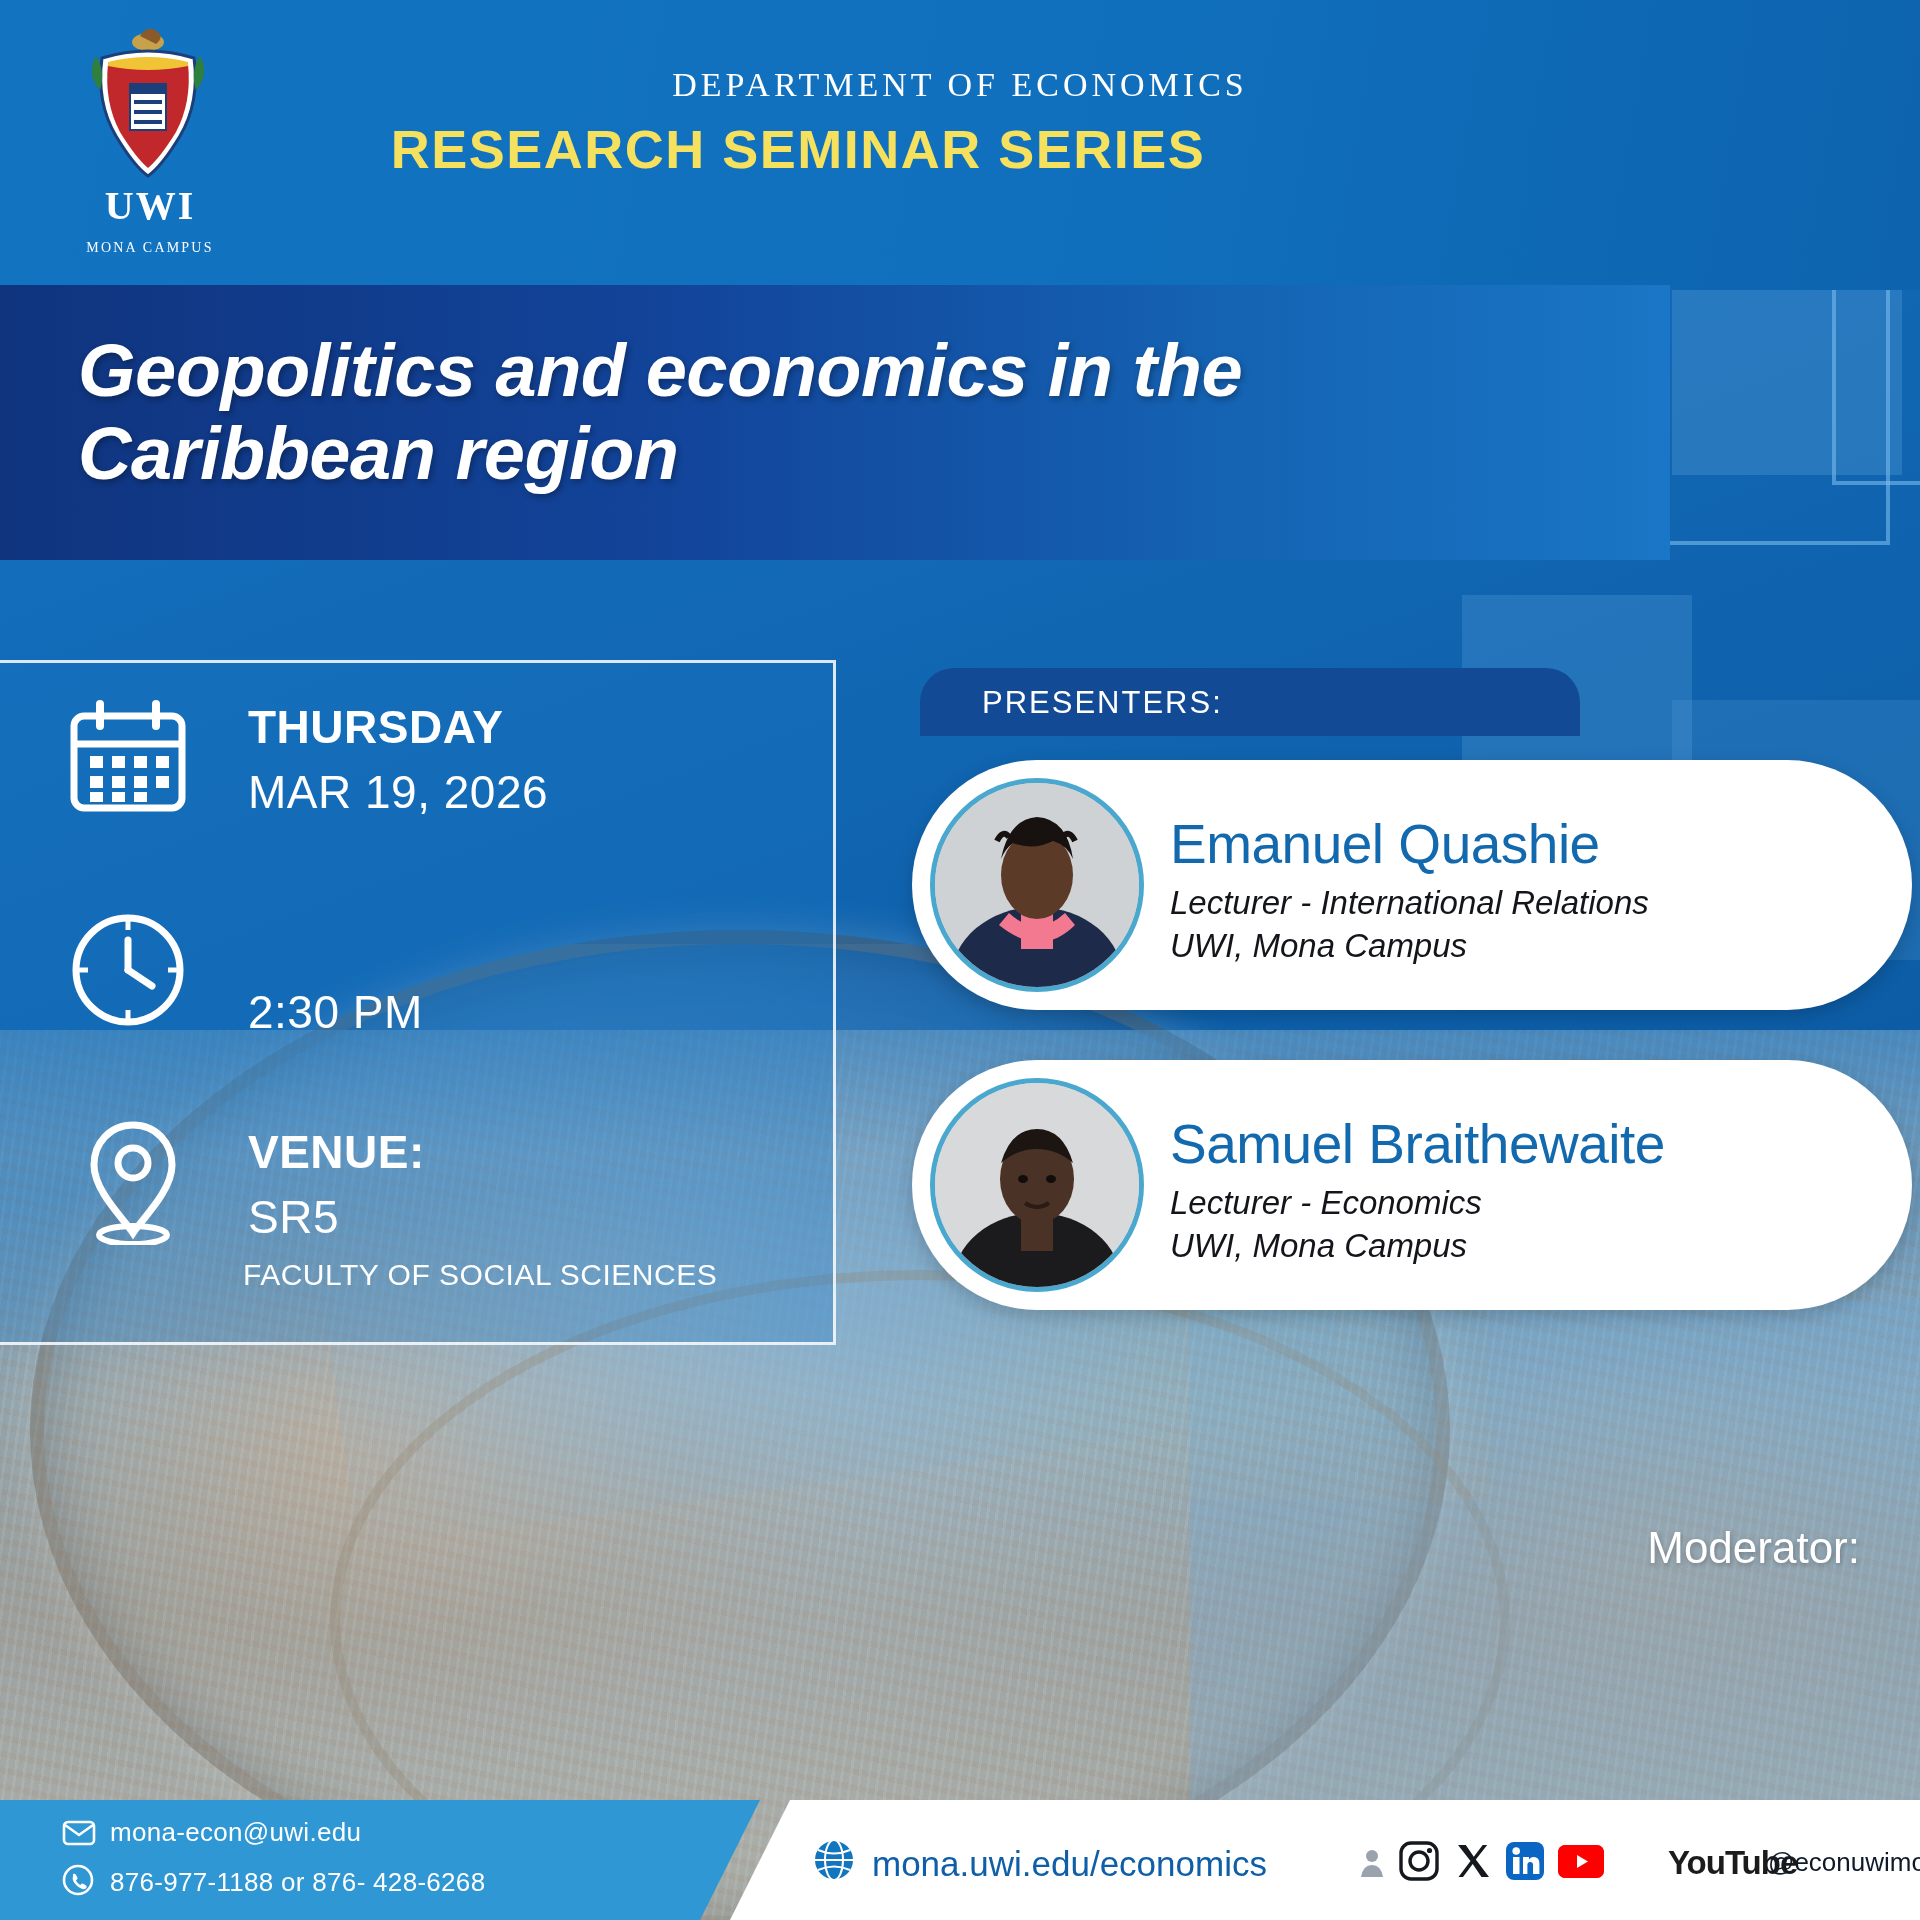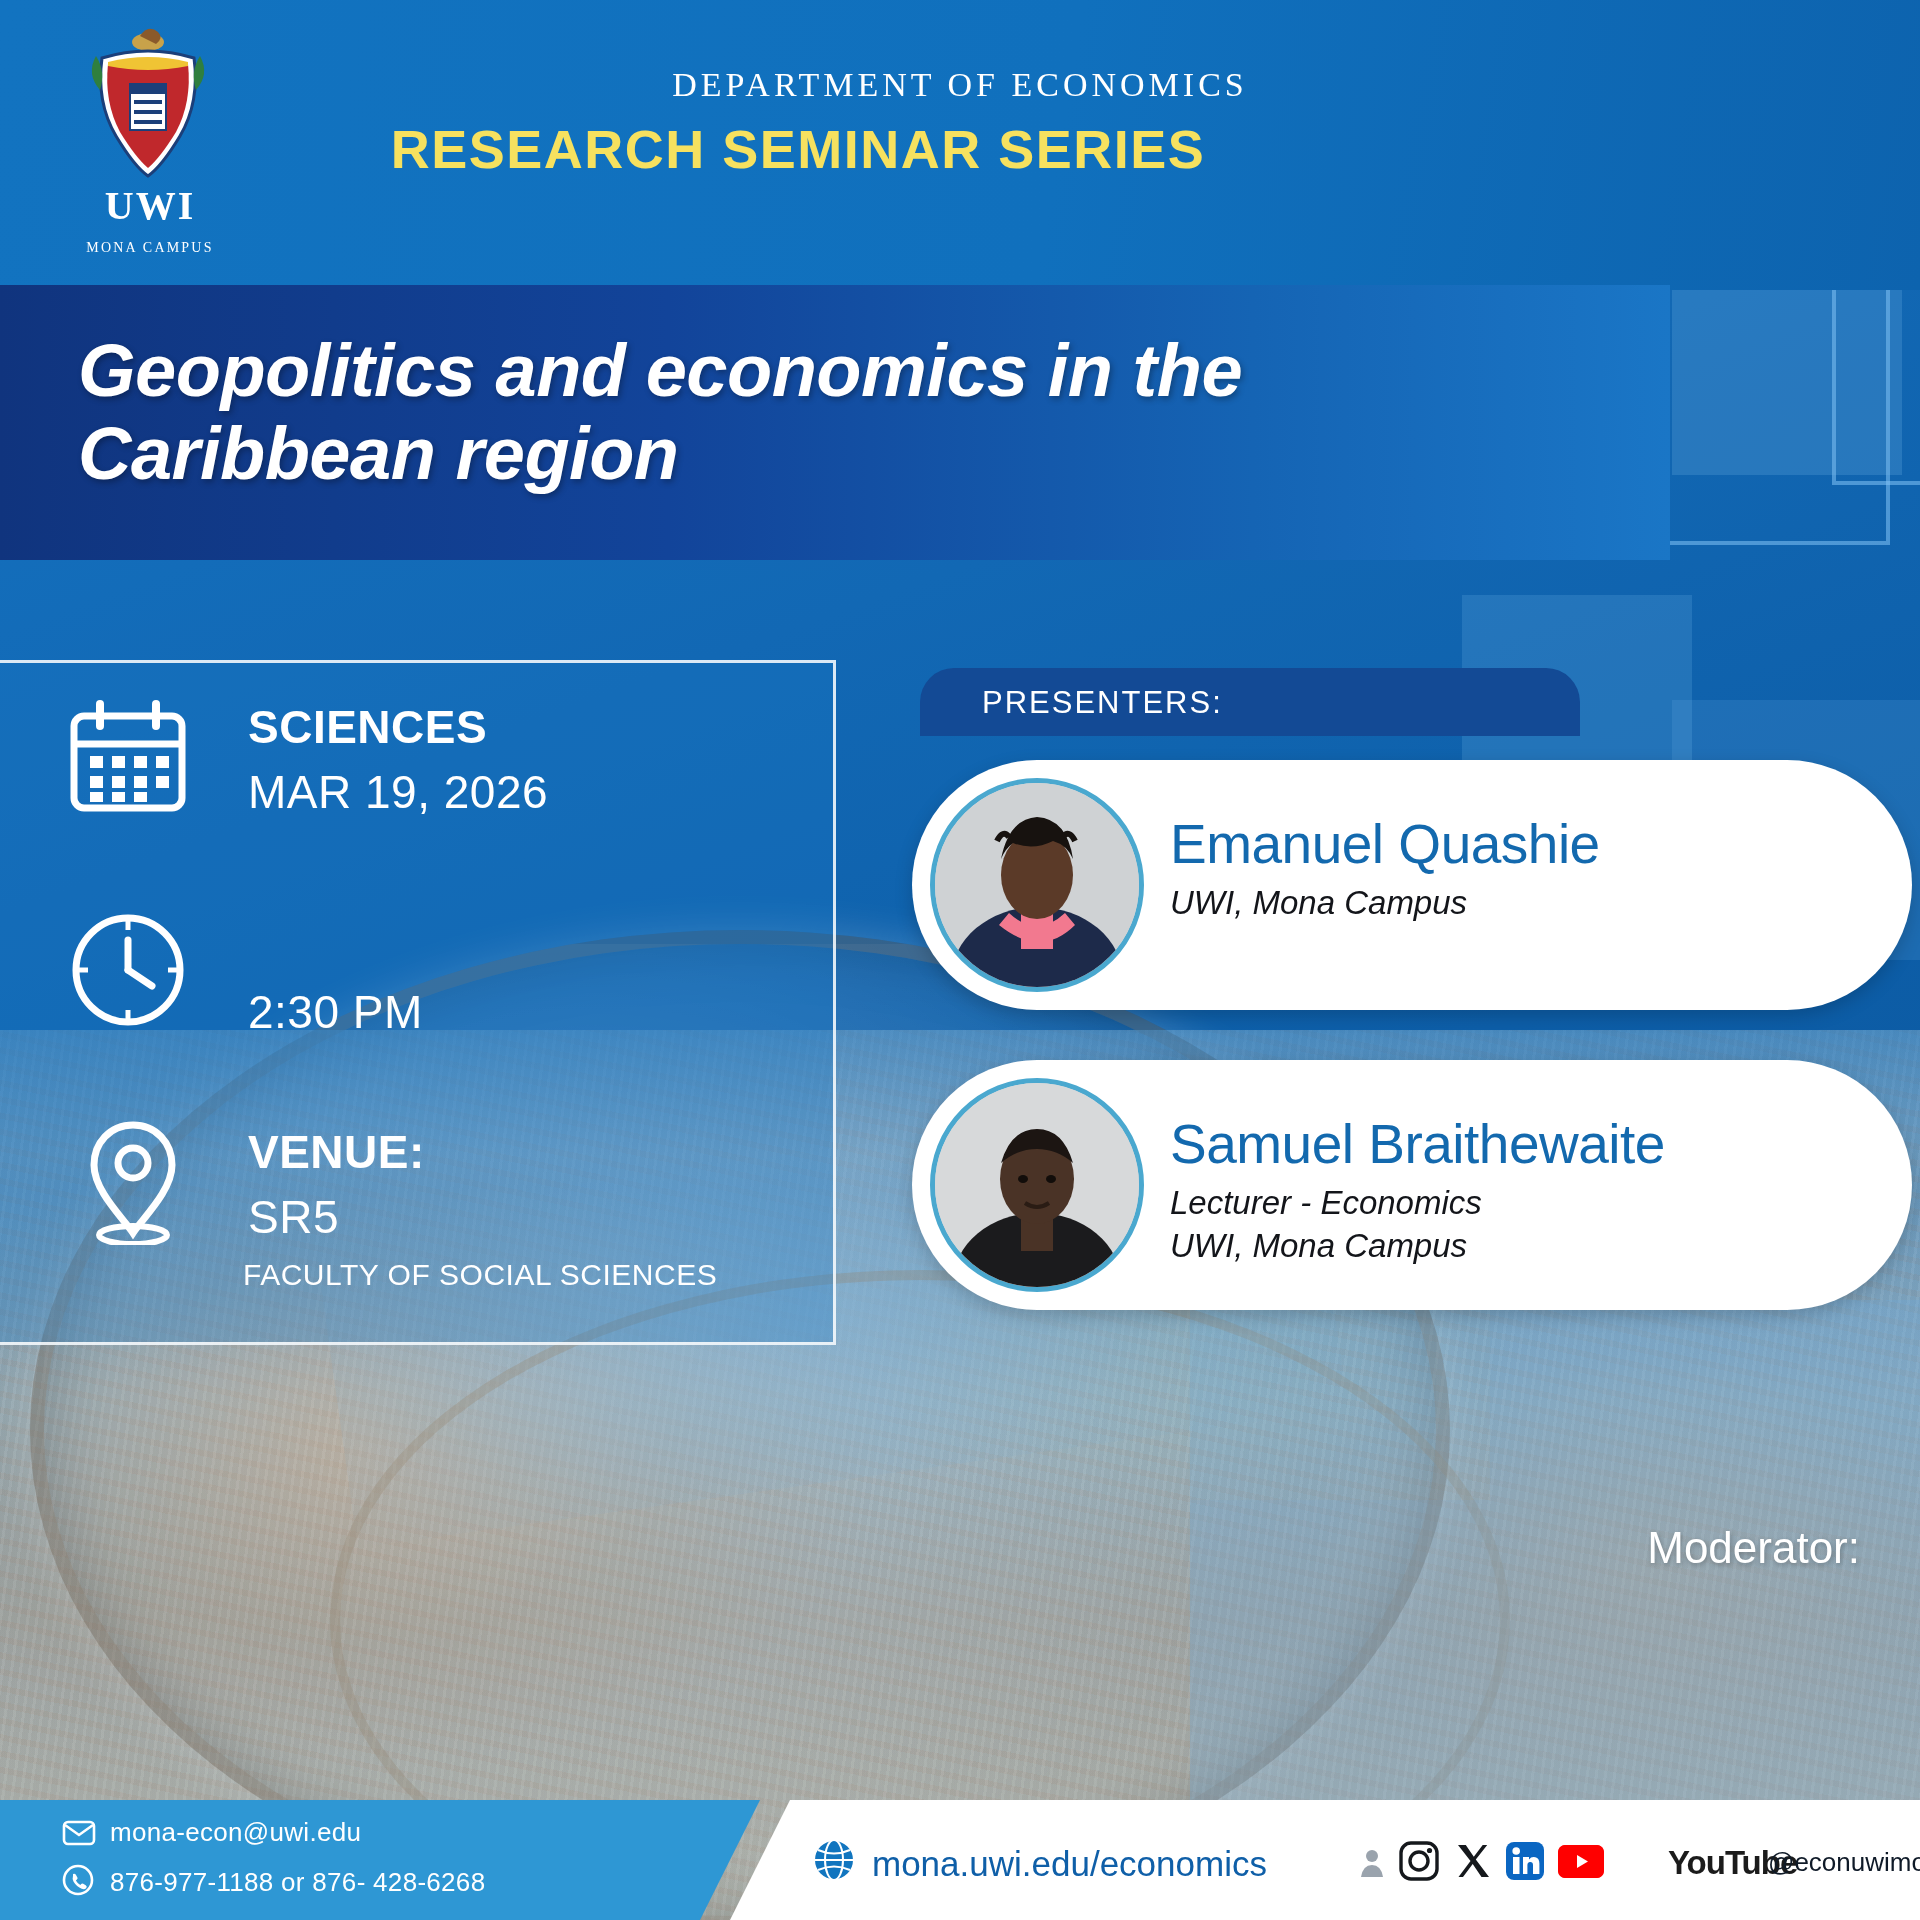--- a/index.html
+++ b/index.html
@@ -363,21 +363,21 @@
           <rect x="44" y="76" width="13" height="12"></rect>
         <rect x="66" y="76" width="13" height="12"></rect>
           <rect x="88" y="76" width="13" height="12"></rect>
         <rect x="22" y="92" width="13" height="10"></rect>
           <rect x="44" y="92" width="13" height="10"></rect>
         <rect x="66" y="92" width="13" height="10"></rect>
       </g>
     </svg>
   </div>
   <div class="detail-row" style="left:248px;top:700px;">
-    <div class="detail-label">SCIENCES</div>
+    <div class="detail-label">THURSDAY</div>
   </div>
   <div class="detail-row" style="left:248px;top:765px;">
     <div class="detail-value">MAR 19, 2026</div>
   </div>
 
   <div class="icon-box" style="top:910px;">
     <svg width="120" height="120" viewBox="0 0 120 120">
       <circle cx="60" cy="60" r="52" fill="none" stroke="#ffffff" stroke-width="7"></circle>
       <line x1="60" y1="60" x2="60" y2="30" stroke="#ffffff" stroke-width="7" stroke-linecap="round"></line>
       <line x1="60" y1="60" x2="84" y2="76" stroke="#ffffff" stroke-width="7" stroke-linecap="round"></line>
@@ -417,20 +417,21 @@
         <ellipse cx="102" cy="196" rx="86" ry="72" fill="#1d2a4a"></ellipse>
         <path d="M74 130 q28 26 56 0 l10 12 q-34 34 -76 0 z" fill="#f2798f"></path>
         <rect x="86" y="120" width="32" height="46" fill="#f2798f"></rect>
         <ellipse cx="102" cy="92" rx="36" ry="44" fill="#5b3a28"></ellipse>
         <path d="M66 76 q8 -40 36 -42 q30 2 36 42 q-6 -14 -20 -18 q-20 10 -40 2 q-8 6 -12 16 z" fill="#17120f"></path>
         <path d="M62 58 q6 -12 12 -4 M140 58 q-6 -12 -12 -4" stroke="#17120f" stroke-width="6" fill="none"></path>
       </svg>
     </div>
     <div class="presenter-name" style="top:52px;">Emanuel Quashie</div>
     <div class="presenter-role" style="top:122px;">
+      <div>Lecturer - International Relations</div>
       <div>UWI, Mona Campus</div>
     </div>
   </div>
 
   <div class="presenter-card" style="top:1060px;">
     <div class="presenter-photo">
       <svg width="204" height="204" viewBox="0 0 204 204">
         <rect width="204" height="204" fill="#d7d9da"></rect>
         <ellipse cx="102" cy="200" rx="84" ry="70" fill="#1b1b1d"></ellipse>
         <rect x="86" y="128" width="32" height="40" fill="#4a3326"></rect>

